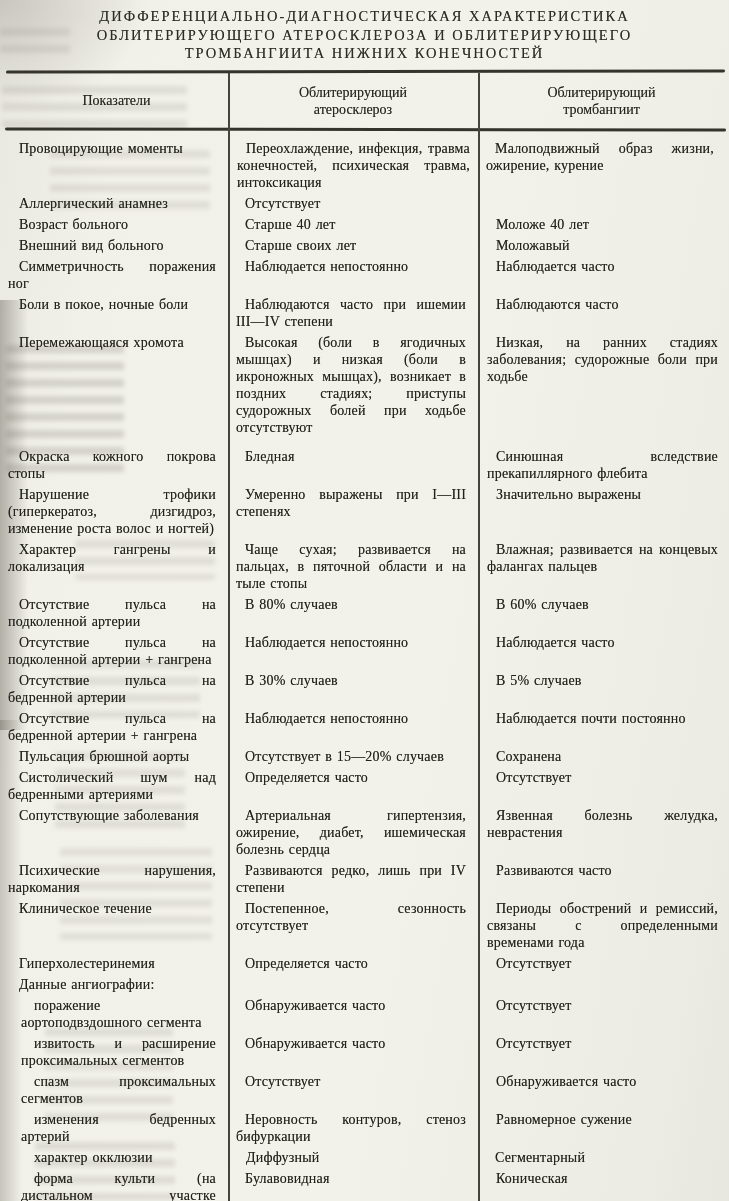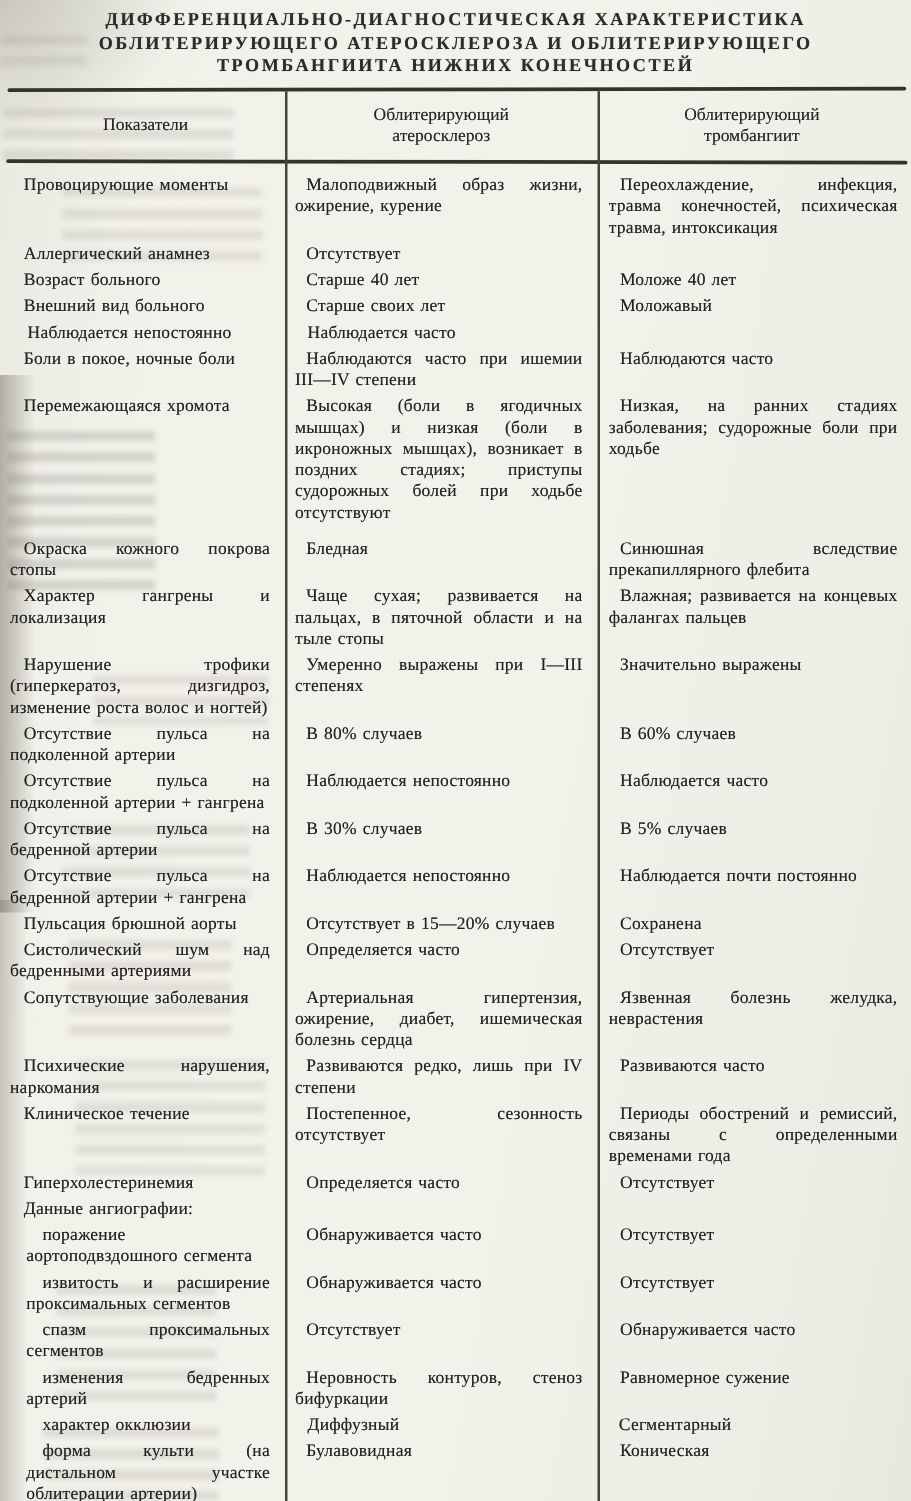--- a/index.html
+++ b/index.html
@@ -7,21 +7,21 @@
 
   .page {
     position:relative; width:729px; height:1201px; overflow:hidden;
     background:linear-gradient(100deg,#e9e8e0 0%,#f1f0e9 15%,#f2f1ea 55%,#edece4 90%,#e8e7df 100%);
     font-family:"Liberation Serif","DejaVu Serif",serif;
     color:var(--ink,#23221d);
   }
 
   .title {
     position:absolute; top:7px; left:12px; right:12px;
-    text-align:center; font-weight:bold; font-size:14.5px;
+    text-align:center; font-weight:normal; font-size:14.5px;
     line-height:18.5px; letter-spacing:2px; color:#2c2b25;
     text-shadow:0 0 0.6px rgba(44,43,37,0.5);
   }
 
   .rule { position:absolute; background:var(--rule,#34332c); border-radius:2px; }
   .rule-top    { left:6px;  width:719px; top:70px;  height:3px;   transform:rotate(-0.1deg); }
   .rule-header { left:5px;  width:721px; top:128px; height:2.6px; transform:rotate(0.08deg); }
 
   .vline { position:absolute; top:73px; bottom:0; width:2px; background:#45443c; }
   .vline-1 { left:228px; }
@@ -96,67 +96,68 @@
     <div class="th">Показатели</div>
     <div class="th">Облитерирующий
 атеросклероз</div>
     <div class="th">Облитерирующий
 тромбангиит</div>
   </div>
 
   <div class="tbody" id="tbody">
       <div class="row">
     <div class="cell c1">Провоцирующие моменты</div>
+    <div class="cell c3">Переохлаждение, инфекция, травма конечностей, психическая травма, интоксикация</div>
     <div class="cell c2">Малоподвижный образ жизни, ожирение, курение</div>
-    <div class="cell c3">Переохлаждение, инфекция, травма конечностей, психическая травма, интоксикация</div>
   </div>
       <div class="row">
     <div class="cell c1">Аллергический анамнез</div>
     <div class="cell c2">Отсутствует</div>
   </div>
       <div class="row">
     <div class="cell c1">Возраст больного</div>
     <div class="cell c2">Старше 40 лет</div>
     <div class="cell c3">Моложе 40 лет</div>
   </div>
       <div class="row">
     <div class="cell c1">Внешний вид больного</div>
     <div class="cell c2">Старше своих лет</div>
     <div class="cell c3">Моложавый</div>
   </div>
       <div class="row">
+    <div class="cell c1">Симметричность поражения ног</div>
     <div class="cell c2">Наблюдается непостоянно</div>
     <div class="cell c3">Наблюдается часто</div>
   </div>
       <div class="row">
     <div class="cell c1">Боли в покое, ночные боли</div>
     <div class="cell c2">Наблюдаются часто при ишемии III—IV степени</div>
     <div class="cell c3">Наблюдаются часто</div>
   </div>
       <div class="row gap-after">
     <div class="cell c1">Перемежающаяся хромота</div>
     <div class="cell c2">Высокая (боли в ягодичных мышцах) и низкая (боли в икроножных мышцах), возникает в поздних стадиях; приступы судорожных болей при ходьбе отсутствуют</div>
     <div class="cell c3">Низкая, на ранних стадиях заболевания; судорожные боли при ходьбе</div>
   </div>
       <div class="row">
     <div class="cell c1">Окраска кожного покрова стопы</div>
     <div class="cell c2">Бледная</div>
     <div class="cell c3">Синюшная вследствие прекапиллярного флебита</div>
   </div>
       <div class="row">
+    <div class="cell c1">Нарушение трофики (гиперкератоз, дизгидроз, изменение роста волос и ногтей)</div>
+    <div class="cell c2">Умеренно выражены при I—III степенях</div>
+    <div class="cell c3">Значительно выражены</div>
+  </div>
+      <div class="row">
     <div class="cell c1">Характер гангрены и локализация</div>
     <div class="cell c2">Чаще сухая; развивается на пальцах, в пяточной области и на тыле стопы</div>
     <div class="cell c3">Влажная; развивается на концевых фалангах пальцев</div>
   </div>
       <div class="row">
-    <div class="cell c1">Нарушение трофики (гиперкератоз, дизгидроз, изменение роста волос и ногтей)</div>
-    <div class="cell c2">Умеренно выражены при I—III степенях</div>
-    <div class="cell c3">Значительно выражены</div>
-  </div>
-      <div class="row">
     <div class="cell c1">Отсутствие пульса на подколенной артерии</div>
     <div class="cell c2">В 80% случаев</div>
     <div class="cell c3">В 60% случаев</div>
   </div>
       <div class="row">
     <div class="cell c1">Отсутствие пульса на подколенной артерии + гангрена</div>
     <div class="cell c2">Наблюдается непостоянно</div>
     <div class="cell c3">Наблюдается часто</div>
   </div>
       <div class="row">

